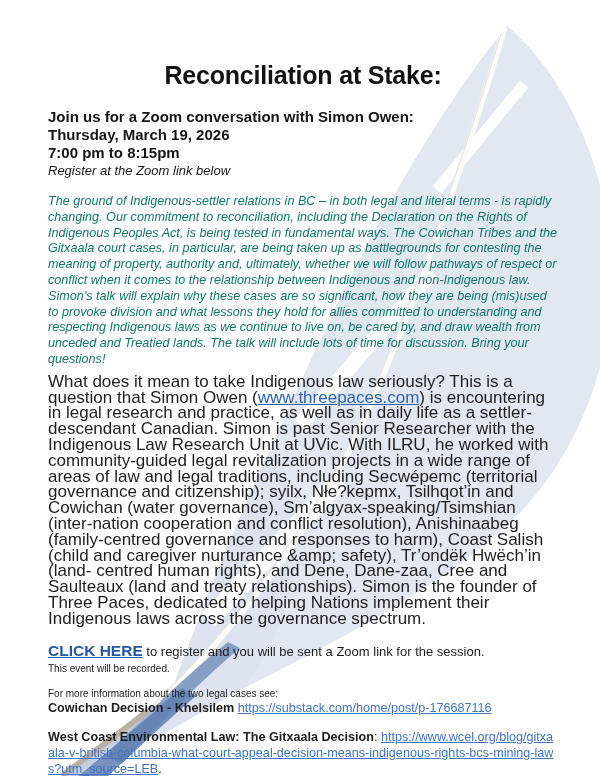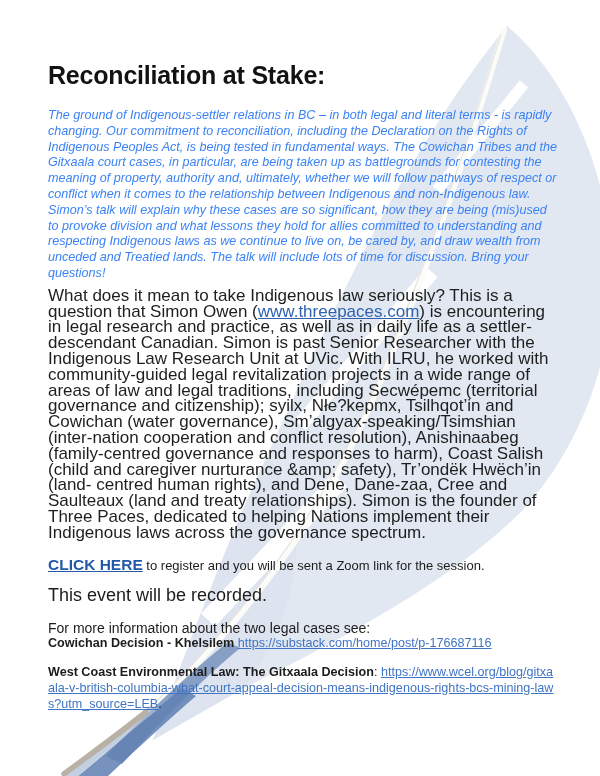--- a/index.html
+++ b/index.html
@@ -6,38 +6,38 @@
   html, body { background:#ffffff; }
   body {
     width:600px; height:776px;
     position:relative; overflow:hidden;
     font-family:"Liberation Sans", sans-serif;
     color:#1c1c1c;
   }
   .watermark { position:absolute; top:0; left:0; z-index:0; pointer-events:none; }
   .content { position:relative; z-index:1; padding:58px 42px 0 48px; }
 
-  .title { font-weight:bold; font-size:25px; line-height:34px; color:#121212; letter-spacing:-0.2px; margin-bottom:16px; }
+  .title { font-weight:bold; font-size:25px; line-height:34px; color:#121212; letter-spacing:-0.2px; margin-bottom:16px;text-align:center; }
 
   .invite-block { font-size:15px; font-weight:bold; line-height:18px; color:#161616; }
   .register-note { font-size:13px; font-weight:normal; font-style:italic; line-height:16px; margin-top:1px; }
 
-  .intro { margin-top:15px; font-style:italic; font-size:12.6px; line-height:15.8px; color:#3b82f6; }
+  .intro { margin-top:15px; font-style:italic; font-size:12.6px; line-height:15.8px; color:#0f766e; }
 
   .bio-heading { margin-top:17px; font-size:16px; font-weight:bold; line-height:20px; color:#111; }
   .bio { margin-top:6px; font-size:17px; line-height:15.8px; color:#1e1e1e; }
 
   .link { color:#2e62b1; text-decoration:underline; cursor:pointer; }
   .url-link { color:#3f74c4; text-decoration:underline; cursor:pointer; word-break:break-all;text-align:right; }
 
   .click-line { margin-top:15px; font-size:13px; line-height:17px; }
   .click-here { font-size:15.5px; font-weight:bold; color:#2258a8; text-decoration:underline; cursor:pointer; }
-  .recorded { font-size:18px; line-height:15px; margin-top:14px; }
+  .recorded { font-size:10px; line-height:15px; margin-top:1px; }
 
-  .cases-intro { margin-top:18px; font-size:14px; line-height:15.5px; }
+  .cases-intro { margin-top:10px; font-size:10px; line-height:15.5px; }
   .case-line { font-size:12.6px; line-height:15.5px; }
   .case-label { font-weight:bold; }
   .wcel-line { margin-top:12px; font-size:12.6px; line-height:16px; }
 </style>
 </head>
 <body>
 
 <svg class="watermark" width="600" height="776" viewBox="0 0 600 776" aria-hidden="true">
   <path fill="#e2e8f1" d="M507,26 C562,72 603,158 611,248 C619,342 586,442 521,512 C452,580 348,636 244,688 L153,740 C189,644 224,548 267,456 C314,354 392,168 507,26 Z"></path>
   <path fill="#dce3ee" opacity="0.7" d="M244,688 L153,740 C189,644 224,548 267,456 C290,480 300,520 296,560 C290,610 270,655 244,688 Z"></path>
@@ -51,20 +51,26 @@
   <path fill="#a9bad6" opacity="0.7" d="M150,706 C120,730 88,756 62,776 L78,776 C104,754 134,728 160,708 Z"></path>
   <path stroke="#b9b1a5" stroke-width="5.5" fill="none" stroke-linecap="round" d="M146,712 C116,736 88,756 64,774"></path>
 </svg>
 
 <div class="content">
 
   <h1 class="title">
     <div>Reconciliation at Stake:</div>
   </h1>
 
+  <div class="invite-block">
+    <div>Join us for a Zoom conversation with Simon Owen:</div>
+    <div>Thursday, March 19, 2026</div>
+    <div>7:00 pm to 8:15pm</div>
+    <div class="register-note">Register at the Zoom link below</div>
+  </div>
 
   <p class="intro">The ground of Indigenous-settler relations in BC – in both legal and literal terms - is rapidly changing.  Our commitment to reconciliation, including the Declaration on the Rights of Indigenous Peoples Act, is being tested in fundamental ways. The Cowichan Tribes and the Gitxaala court cases, in particular, are being taken up as battlegrounds for contesting the meaning of property, authority and, ultimately, whether we will follow pathways of respect or conflict when it comes to the relationship between Indigenous and non-Indigenous law. Simon’s talk will explain why these cases are so significant, how they are being (mis)used to provoke division and what lessons they hold for allies committed to understanding and respecting Indigenous laws as we continue to live on, be cared by, and draw wealth from unceded and Treatied lands. The talk will include lots of time for discussion. Bring your questions!</p>
 
   <p class="bio"><span>What does it mean to take Indigenous law seriously? This is a question that Simon Owen (</span><a class="link">www.threepaces.com</a><span>) is encountering in legal research and practice, as well as in daily life as a settler-descendant Canadian. Simon is past Senior Researcher with the Indigenous Law Research Unit at UVic. With ILRU, he worked with community-guided legal revitalization projects in a wide range of areas of law and legal traditions, including Secwépemc (territorial governance and citizenship); syilx, Nłe?kepmx, Tsilhqot’in and Cowichan (water governance), Sm’algyax-speaking/Tsimshian (inter-nation cooperation and conflict resolution), Anishinaabeg (family-centred governance and responses to harm), Coast Salish (child and caregiver nurturance &amp;amp; safety), Tr’ondëk Hwëch’in (land- centred human rights), and Dene, Dane-zaa, Cree and Saulteaux (land and treaty relationships).  Simon is the founder of Three Paces, dedicated to helping Nations implement their Indigenous laws across the governance spectrum.</span></p>
 
   <div class="click-line"><a class="click-here">CLICK HERE</a><span> to register and you will be sent a Zoom link for the session.</span></div>
   <div class="recorded">This event will be recorded.</div>
 
   <div class="cases-intro">For more information about the two legal cases see:</div>
 

